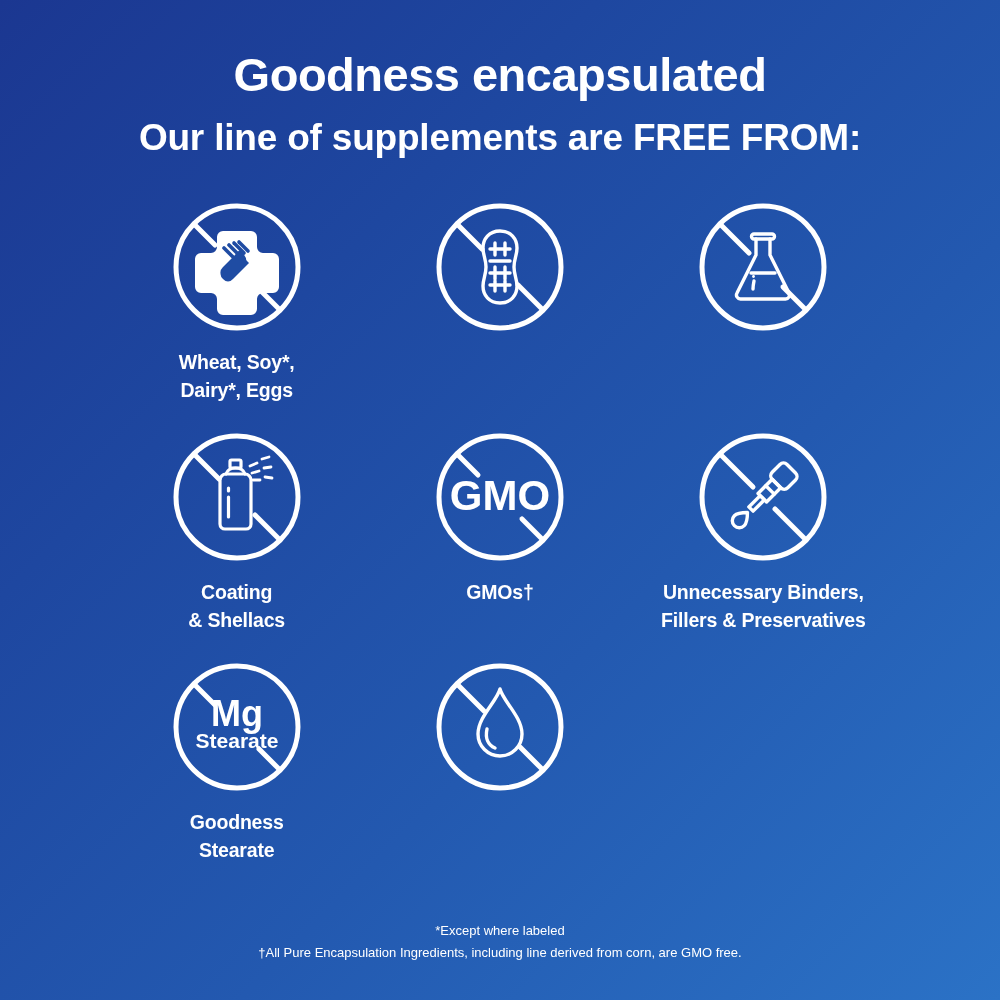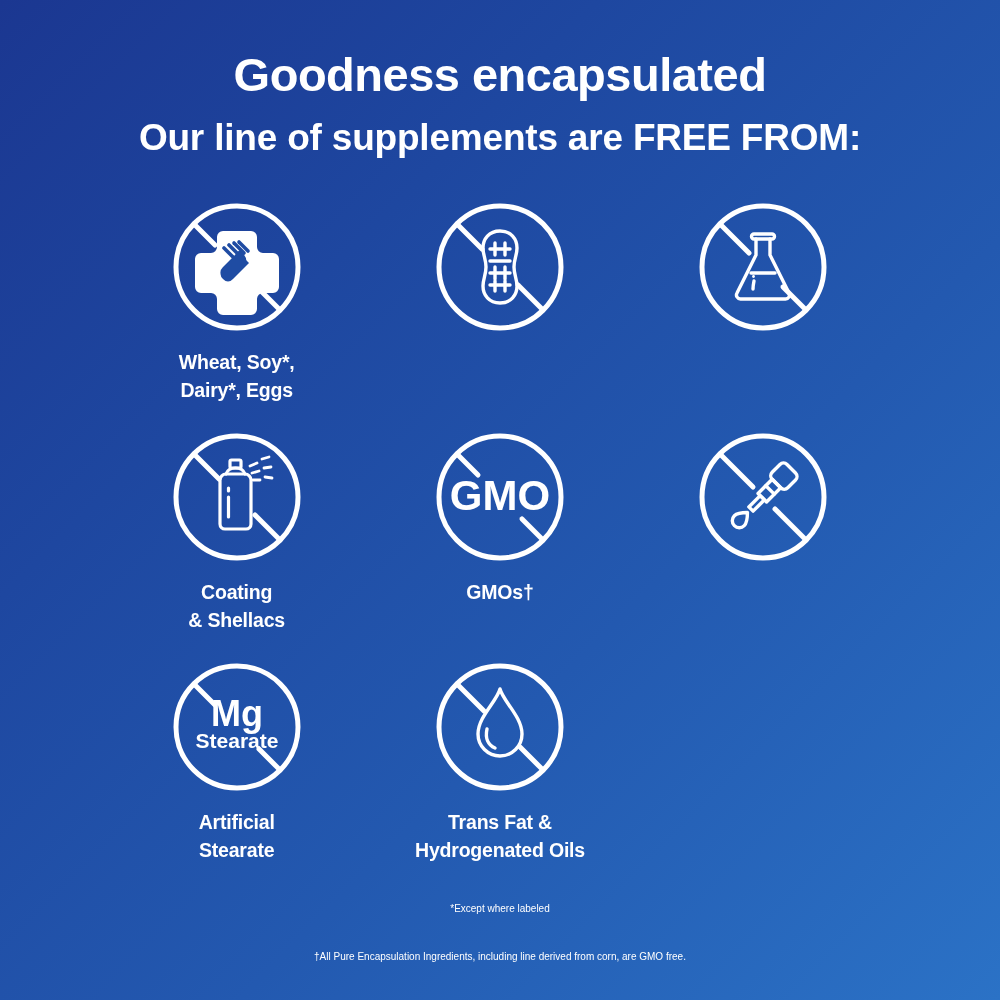--- a/index.html
+++ b/index.html
@@ -59,21 +59,21 @@
     letter-spacing:-0.2px;
     white-space:pre-line;
   }
 
   .footnotes {
     position:absolute;
     left:0; right:0;
     bottom:35px;
     text-align:center;
   }
-  .fn { font-size:10px; line-height:1.75; font-weight:500;margin-top:30px; }
+  .fn { font-size:13px; line-height:1.75; font-weight:500; }
 </style>
 </head>
 <body>
 
 <div class="page">
 
   <div class="headline">Goodness encapsulated</div>
   <div class="subhead">Our line of supplements are FREE FROM:</div>
 
   <div class="grid">
@@ -200,50 +200,50 @@
             <path d="M60 47 h12 v20 h-12 z"></path>
             <line x1="60" y1="56" x2="72" y2="56"></line>
             <path d="M63 67 h6 v16 h-6 z"></path>
             <path d="M66 88 c-5 5 -7 8 -7 11.5 a7 7 0 0 0 14 0 c0 -3.5 -2 -6.5 -7 -11.5 z"></path>
           </g>
           <circle cx="66" cy="66" r="61" fill="none" stroke="#ffffff" stroke-width="5"></circle>
           <line x1="23" y1="23" x2="56" y2="56" stroke="#ffffff" stroke-width="5" stroke-linecap="round"></line>
           <line x1="78" y1="78" x2="109" y2="109" stroke="#ffffff" stroke-width="5" stroke-linecap="round"></line>
         </svg>
       </div>
+      <div class="caption">Unnecessary Binders,
+Fillers &amp; Preservatives</div>
     </div>
 
     <div class="cell">
       <div class="badge">
         <svg viewBox="0 0 132 132">
           <text x="66" y="65" text-anchor="middle" font-family="Liberation Sans, sans-serif" font-size="36" font-weight="bold" fill="#ffffff">Mg</text>
           <text x="66" y="87" text-anchor="middle" font-family="Liberation Sans, sans-serif" font-size="21" font-weight="bold" fill="#ffffff">Stearate</text>
           <circle cx="66" cy="66" r="61" fill="none" stroke="#ffffff" stroke-width="5"></circle>
           <line x1="23" y1="23" x2="44" y2="44" stroke="#ffffff" stroke-width="5" stroke-linecap="round"></line>
           <line x1="88" y1="88" x2="109" y2="109" stroke="#ffffff" stroke-width="5" stroke-linecap="round"></line>
         </svg>
       </div>
-      <div class="caption">Artificial
+      <div class="caption">Goodness
 Stearate</div>
     </div>
 
     <div class="cell">
       <div class="badge">
         <svg viewBox="0 0 132 132">
           <g fill="none" stroke="#ffffff" stroke-width="3.4" stroke-linecap="round" stroke-linejoin="round">
             <path d="M66 28 c-3 12 -22 28 -22 45 a22 22 0 0 0 44 0 c0 -17 -19 -33 -22 -45 z"></path>
             <path d="M53 68 c-2 9 1 16 8 19"></path>
           </g>
           <circle cx="66" cy="66" r="61" fill="none" stroke="#ffffff" stroke-width="5"></circle>
           <line x1="23" y1="23" x2="50" y2="50" stroke="#ffffff" stroke-width="5" stroke-linecap="round"></line>
           <line x1="86" y1="86" x2="109" y2="109" stroke="#ffffff" stroke-width="5" stroke-linecap="round"></line>
         </svg>
       </div>
-      <div class="caption">Trans Fat &amp;
-Hydrogenated Oils</div>
     </div>
 
   </div>
 
   <div class="footnotes">
     <div class="fn">*Except where labeled</div>
     <div class="fn">†All Pure Encapsulation Ingredients, including line derived from corn, are GMO free.</div>
   </div>
 
 </div>

